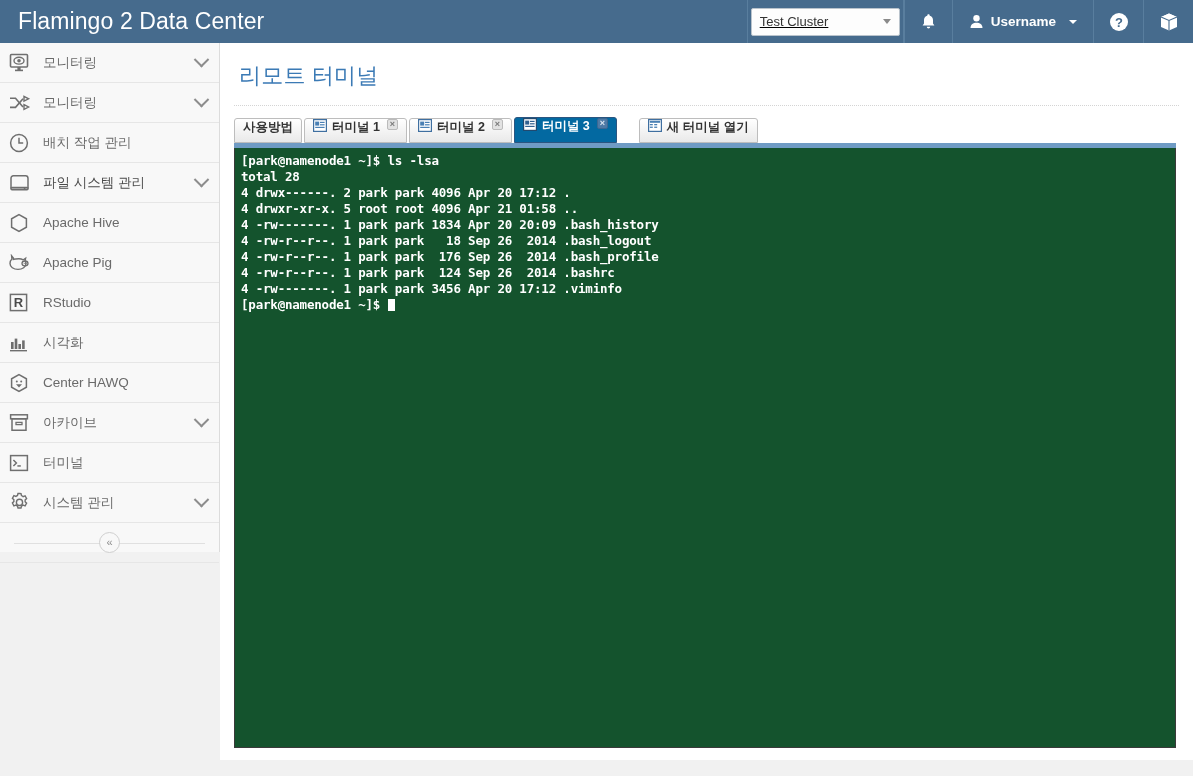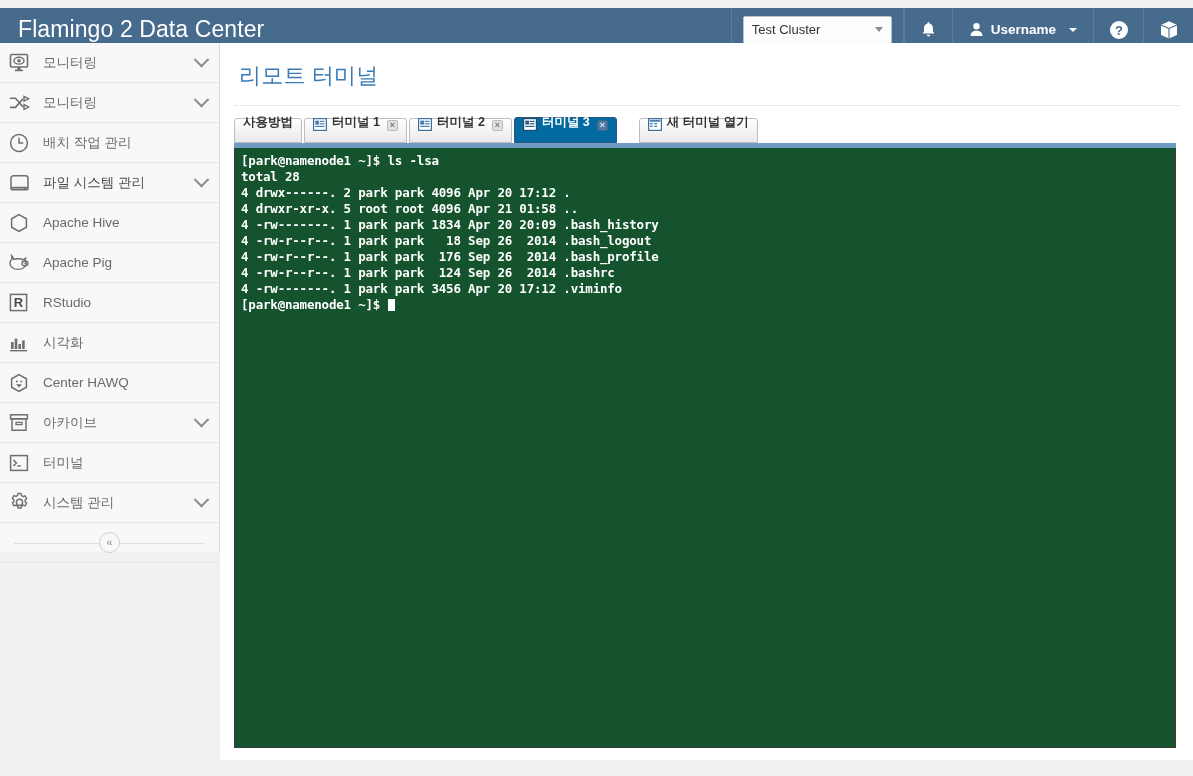--- a/index.html
+++ b/index.html
@@ -5,21 +5,21 @@
   * { box-sizing: border-box; margin: 0; padding: 0; }
   html, body {
     width: 1193px; height: 776px;
     background: #f1f1f1;
     font-family: "Liberation Sans", "DejaVu Sans", sans-serif;
     overflow: hidden;
   }
 
   
   #header {
-    position: absolute; top: 8px; left: 0;
+    position: absolute; top: 0; left: 0;
     width: 1193px; height: 43px;
     background: #466b8d;
     display: flex; align-items: stretch;
   }
   #brand {
     display: flex; align-items: center;
     padding-left: 18px;
     color: #ffffff;
     font-size: 23px;
     letter-spacing: .1px;
@@ -29,23 +29,24 @@
   .hdr-cell {
     display: flex; align-items: center; justify-content: center;
     border-left: 1px solid #597e9e;
     color: #ffffff;
     font-size: 13.5px;
     font-weight: bold;
     white-space: nowrap;
   }
   #cluster-wrap {
     display: flex; align-items: center; justify-content: flex-start;
-    padding: 0 11px;
+    padding: 0 3px;
     border-left: 1px solid #597e9e;
     border-right: 1px solid #597e9e;
+    text-decoration: underline;
   }
   #cluster-select {
     width: 149px; height: 28px;
     background: #fdfdfd;
     border: 1px solid #b9c3cc;
     border-radius: 2px;
     display: flex; align-items: center;
     padding: 0 8px;
     color: #333;
     font-size: 13px;
@@ -147,22 +148,22 @@
   
   #tabbar {
     position: relative;
     height: 26px;
     margin: 11px 0 0 14px;
     display: flex; align-items: flex-end;
     gap: 2px;
   }
   .tab {
     height: 25px;
-    display: flex; align-items: flex-end;
-    padding: 11px 8px;
+    display: flex; align-items: flex-start;
+    padding: 0 8px;
     border: 1px solid #bdbdbd;
     border-radius: 3px 3px 0 0;
     background: linear-gradient(to bottom, #ffffff 0%, #f3f3f3 55%, #e9e9e9 100%);
     font-size: 12.5px;
     color: #333333;
     font-weight: bold;
     white-space: nowrap;
     cursor: pointer;
     position: relative;
   }

